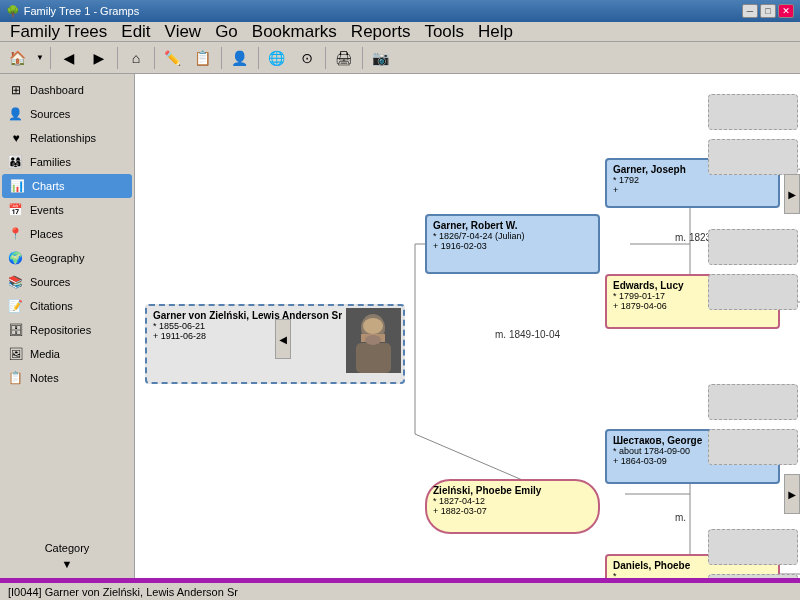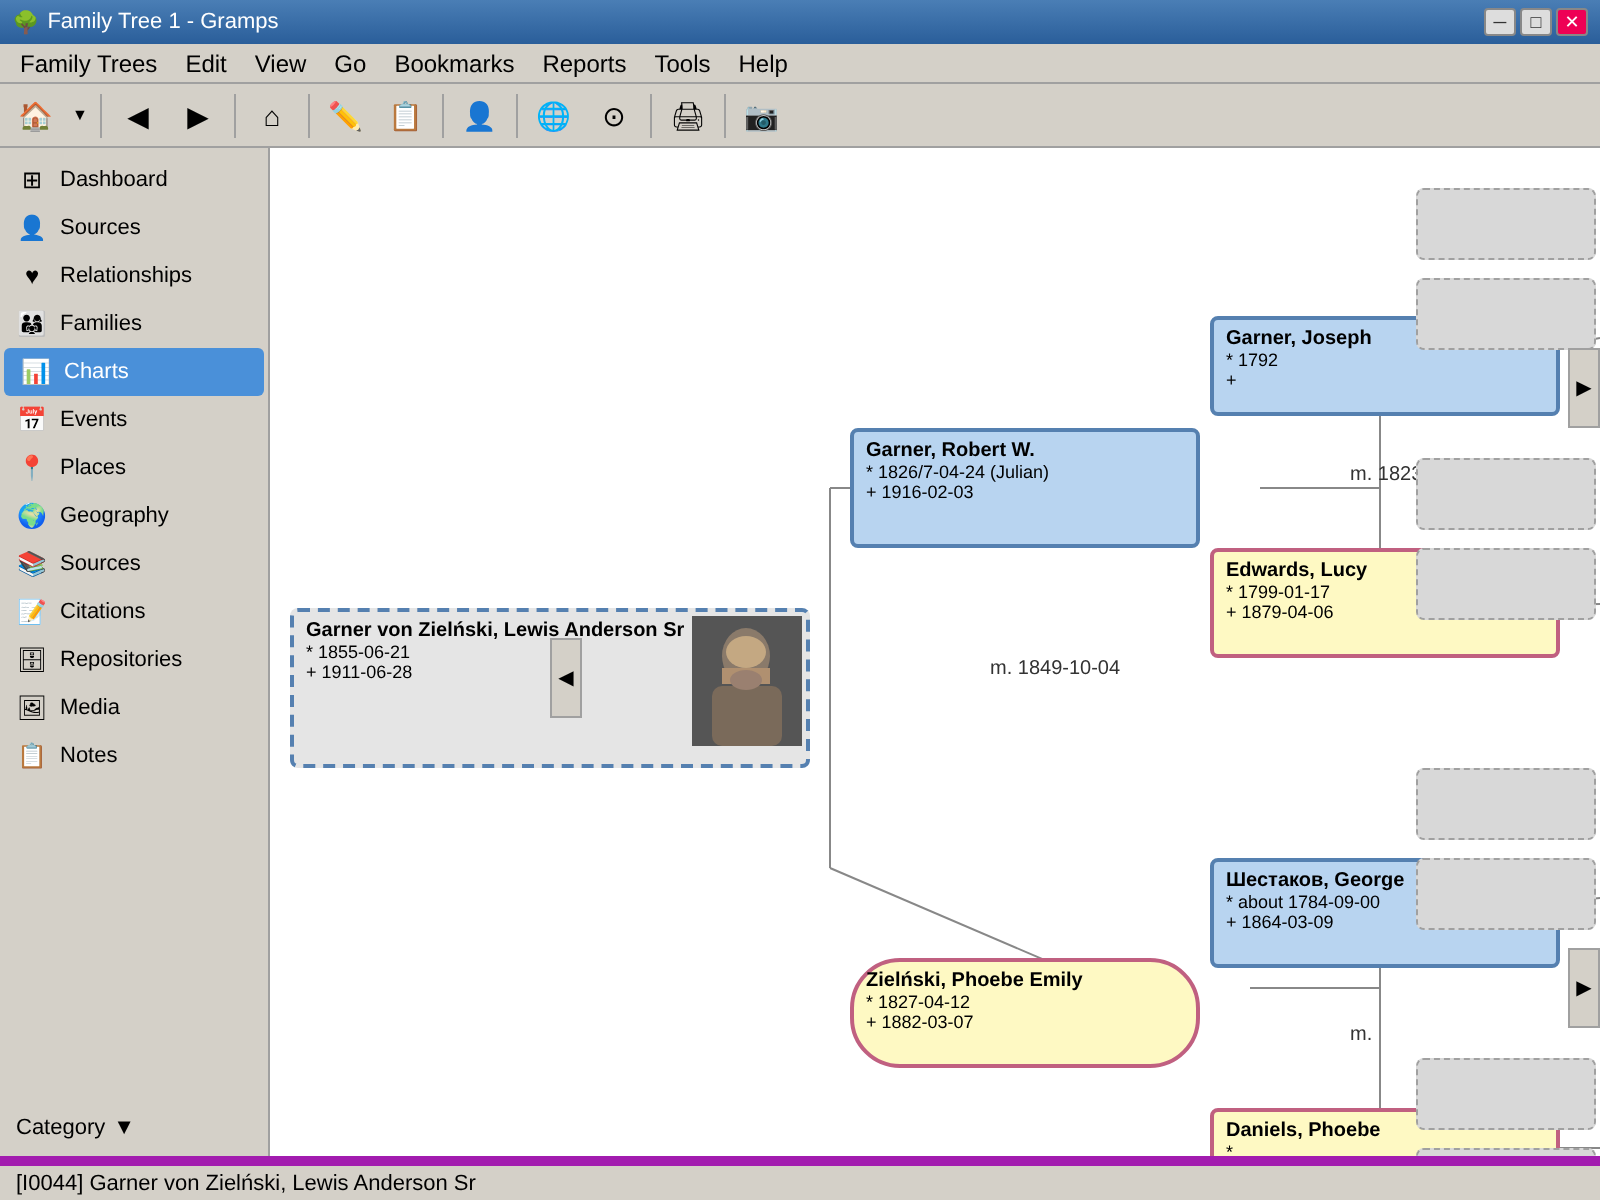--- a/index.html
+++ b/index.html
@@ -33,21 +33,21 @@
       background: #d4d0c8;
       padding: 2px 4px;
       display: flex;
       gap: 2px;
       height: 20px;
       align-items: center;
       border-bottom: 1px solid #a0a0a0;
     }
     .menu-item {
       padding: 2px 6px;
-      font-size: 12px;
+      font-size: 17px;
       cursor: pointer;
     }
 
     
     #toolbar {
       background: #d4d0c8;
       padding: 2px 4px;
       display: flex;
       align-items: center;
       gap: 2px;
@@ -104,20 +104,21 @@
       width: 16px; height: 16px;
       display: flex; align-items: center; justify-content: center;
       font-size: 12px;
     }
     #category-btn {
       display: flex; align-items: center; gap: 4px;
       padding: 4px 8px;
       cursor: pointer;
       font-size: 11px;
       margin-top: auto;
+      flex-direction: column;
     }
 
     
     #content {
       flex: 1;
       background: #ffffff;
       position: relative;
       overflow: hidden;
     }
 

